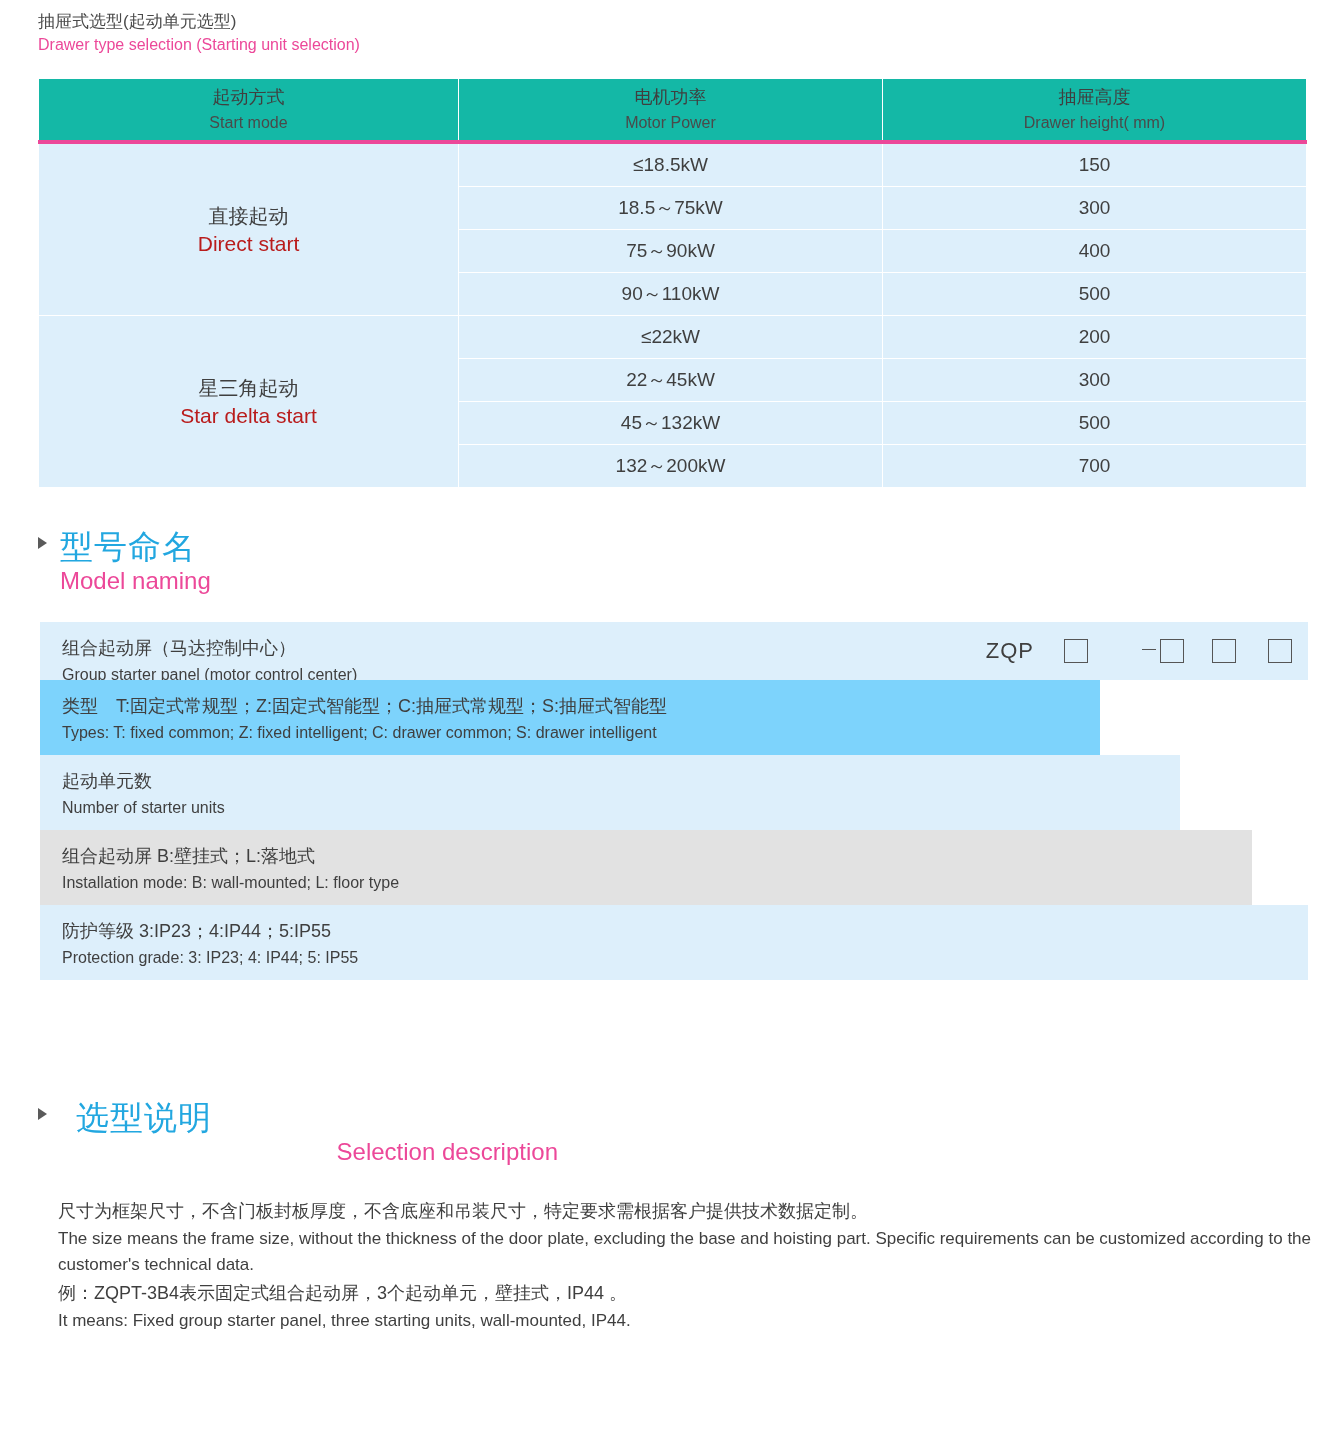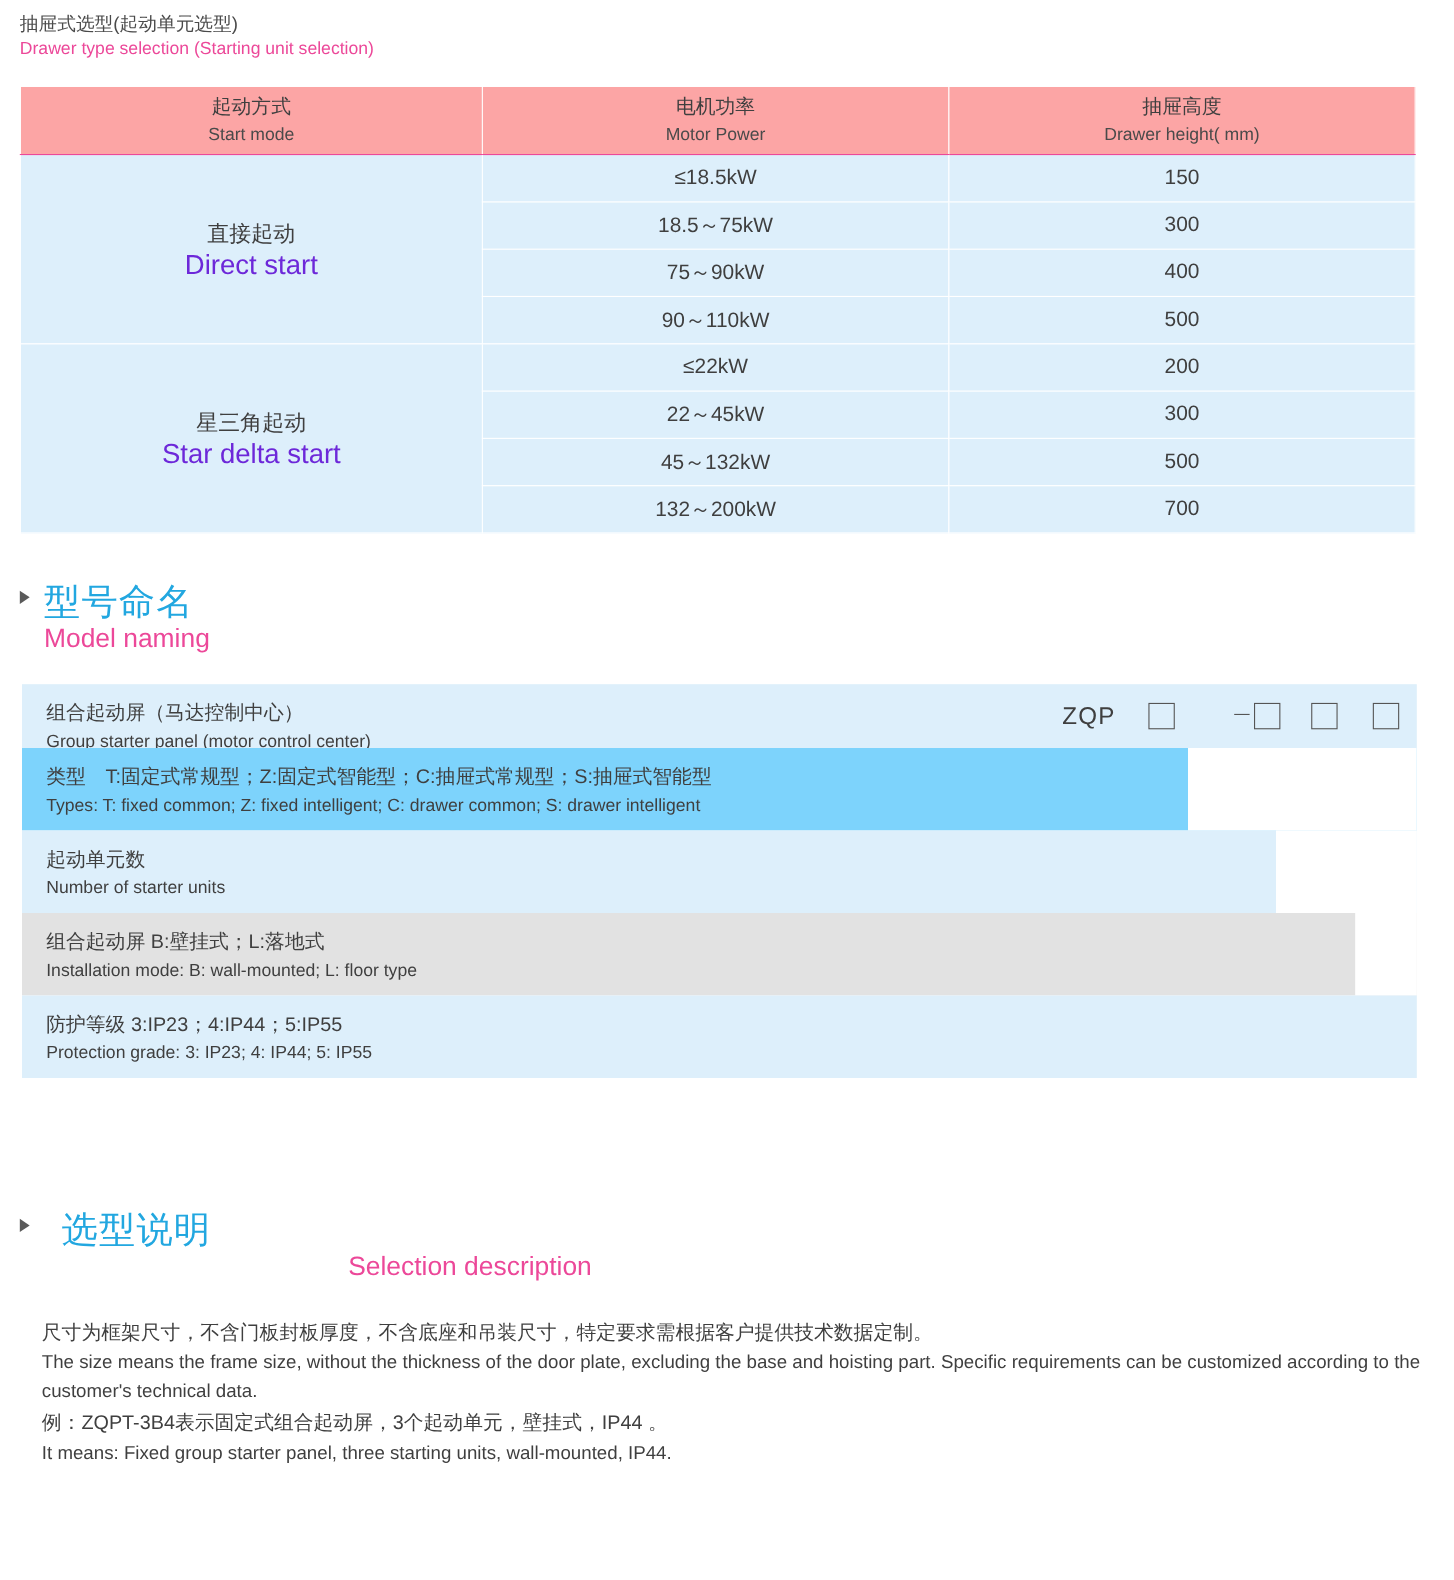--- a/index.html
+++ b/index.html
@@ -13,20 +13,21 @@
     font-family: "Liberation Sans", sans-serif;
     color: #333333;
     position: relative;
     overflow: hidden;
   }
   .page {
     position: relative;
     width: 1076px;
     height: 1436px;
     padding: 0;
+    margin-left: 20px;
   }
 
   
   .caption {
     position: absolute;
     left: 18px;
     top: 10px;
     width: 900px;
   }
   .caption .cn {
@@ -53,47 +54,47 @@
     width: 1268px;
     table-layout: fixed;
   }
   table.spec th, table.spec td {
     border: 1px solid #ffffff;
     text-align: center;
     vertical-align: middle;
     font-weight: normal;
   }
   table.spec thead th {
-    background: #fca5a5;
+    background: #14b8a6;
     height: 59px;
     font-size: 18px;
     color: #3f3f3f;
     line-height: 25px;
-    border-bottom: 1px solid #ec4899;
+    border-bottom: 4px solid #ec4899;
   }
   table.spec thead th .th-en {
     font-size: 16px;
     display: block;
     color: #4a4a4a;
   }
   table.spec tbody td {
     background: #ddeffb;
     height: 40px;
     font-size: 19px;
     color: #3f3f3f;
   }
   table.spec tbody td.mode {
     font-size: 20px;
     line-height: 28px;
     background: #ddeffb;
   }
   table.spec tbody td.mode .m-en {
     display: block;
-    font-size: 25px;
-    color: #6d28d9;
+    font-size: 21px;
+    color: #b91c1c;
   }
   .col-a { width: 420px; }
   .col-b { width: 424px; }
   .col-c { width: 424px; }
 
   
   .section-head {
     position: absolute;
   }
   .section-head .arrow {

